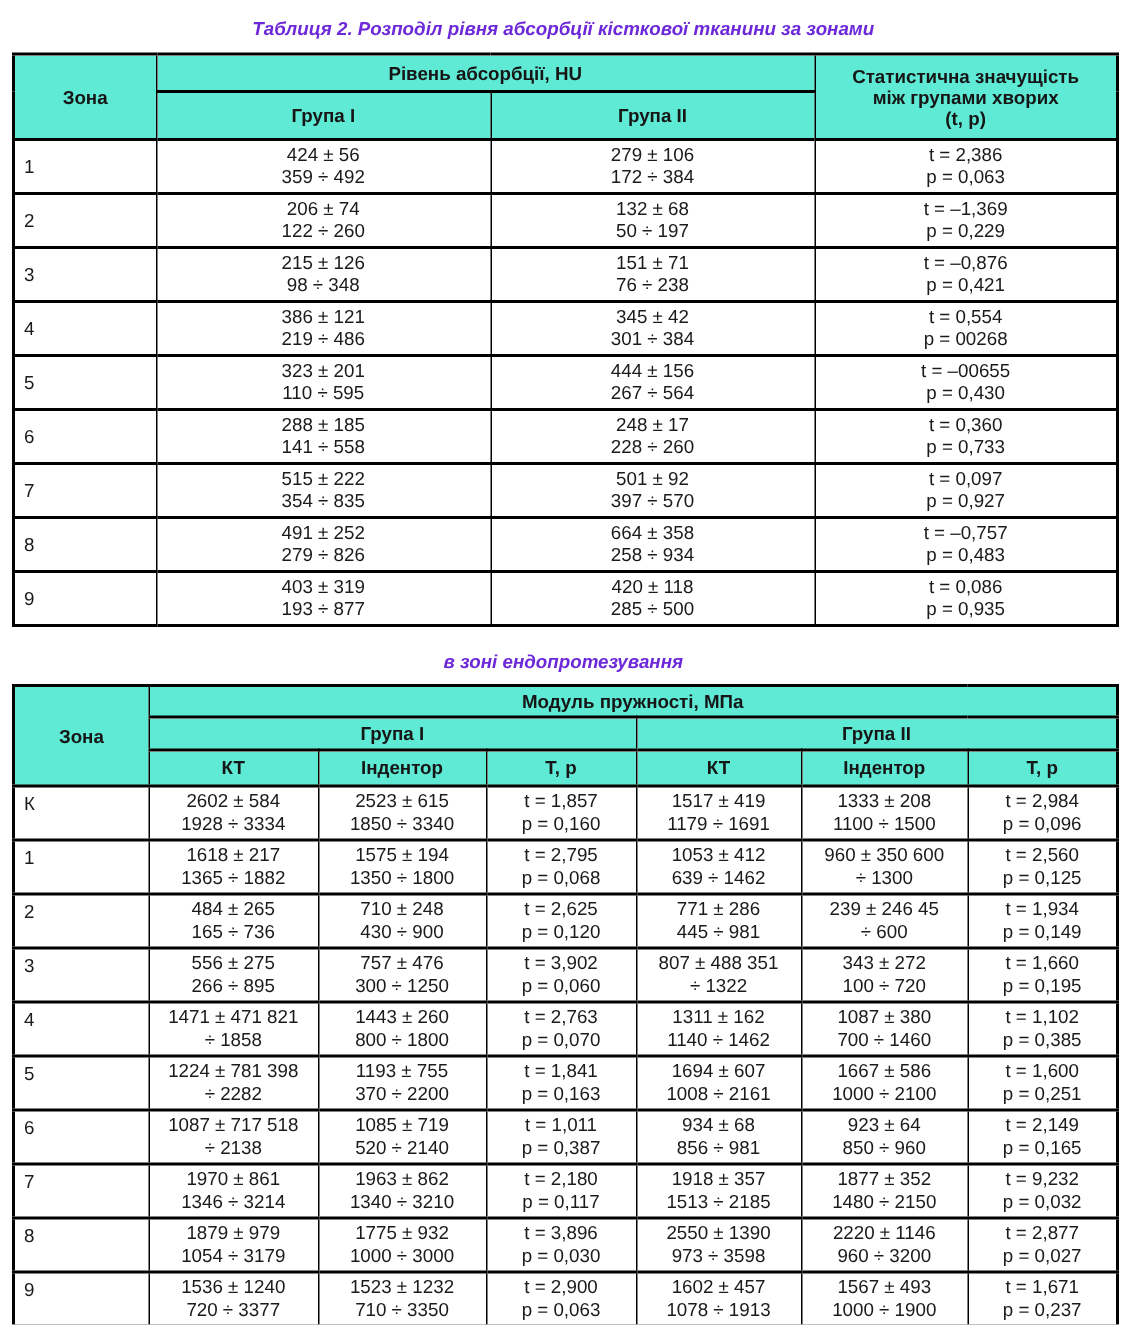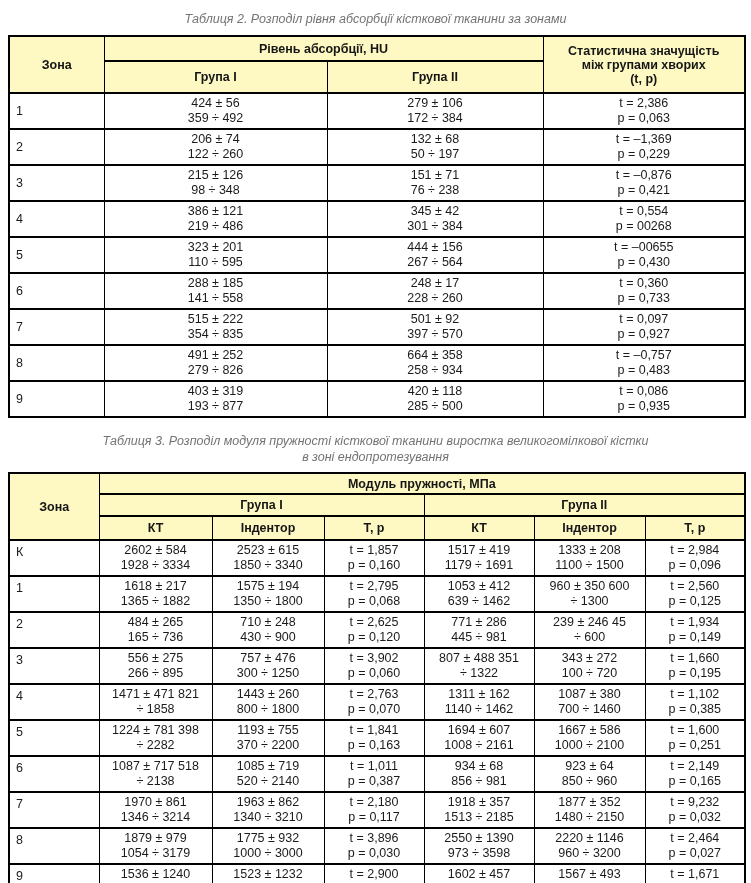--- a/index.html
+++ b/index.html
@@ -7,46 +7,46 @@
     margin: 0; padding: 0;
     width: 751px; height: 883px;
     background: #ffffff;
     font-family: "Liberation Sans", sans-serif;
     color: #1b1b1b;
   }
   .page { width: 751px; height: 883px; overflow: hidden; }
 
   .caption {
     text-align: center;
-    font-weight: normal;
+    font-weight: bold;
     font-style: italic;
     font-size: 12.5px;
     line-height: 16px;
-    color: #737373;
+    color: #6d28d9;
   }
   .caption-t2 { padding: 11px 10px 8px 10px; }
   .caption-t3 { padding: 15px 10px 7px 10px; }
 
   table.data-table {
     border-collapse: collapse;
     table-layout: fixed;
     width: 736px;
     margin-left: 8px;
     border: 2px solid #000;
   }
   table.data-table th,
   table.data-table td {
     border-left: 1px solid #000;
     border-right: 1px solid #000;
     border-top: 2px solid #000;
     border-bottom: 2px solid #000;
     overflow: hidden;
   }
   table.data-table th {
-    background: #fef9c3;
+    background: #5eead4;
     font-weight: bold;
     font-size: 12.5px;
     line-height: 14px;
     text-align: center;
     padding: 2px 3px;
     color: #161616;
   }
   td.zone-cell {
     font-size: 12.5px;
     padding-left: 6px;
@@ -236,21 +236,20 @@
           </td>
           <td class="data-cell">
             <div>t = 0,086</div>
             <div>p = 0,935</div>
           </td>
         </tr>
       </tbody>
   </table>
 
   <div class="caption caption-t3">
-    <div>Таблиця 3. Розподіл модуля пружності кісткової тканини виростка великогомілкової кістки</div>
     <div>в зоні ендопротезування</div>
   </div>
 
   <table class="data-table" id="table3-el">
     <colgroup>
       <col style="width:90px">
       <col style="width:113px">
       <col style="width:112px">
       <col style="width:100px">
       <col style="width:110px">
@@ -508,21 +507,21 @@
           </td>
           <td class="data-cell">
             <div>2550 ± 1390</div>
             <div>973 ÷ 3598</div>
           </td>
           <td class="data-cell">
             <div>2220 ± 1146</div>
             <div>960 ÷ 3200</div>
           </td>
           <td class="data-cell">
-            <div>t = 2,464</div>
+            <div>t = 2,877</div>
             <div>p = 0,027</div>
           </td>
         </tr>
         <tr>
           <td class="zone-cell">9</td>
           <td class="data-cell">
             <div>1536 ± 1240</div>
             <div>720 ÷ 3377</div>
           </td>
           <td class="data-cell">

